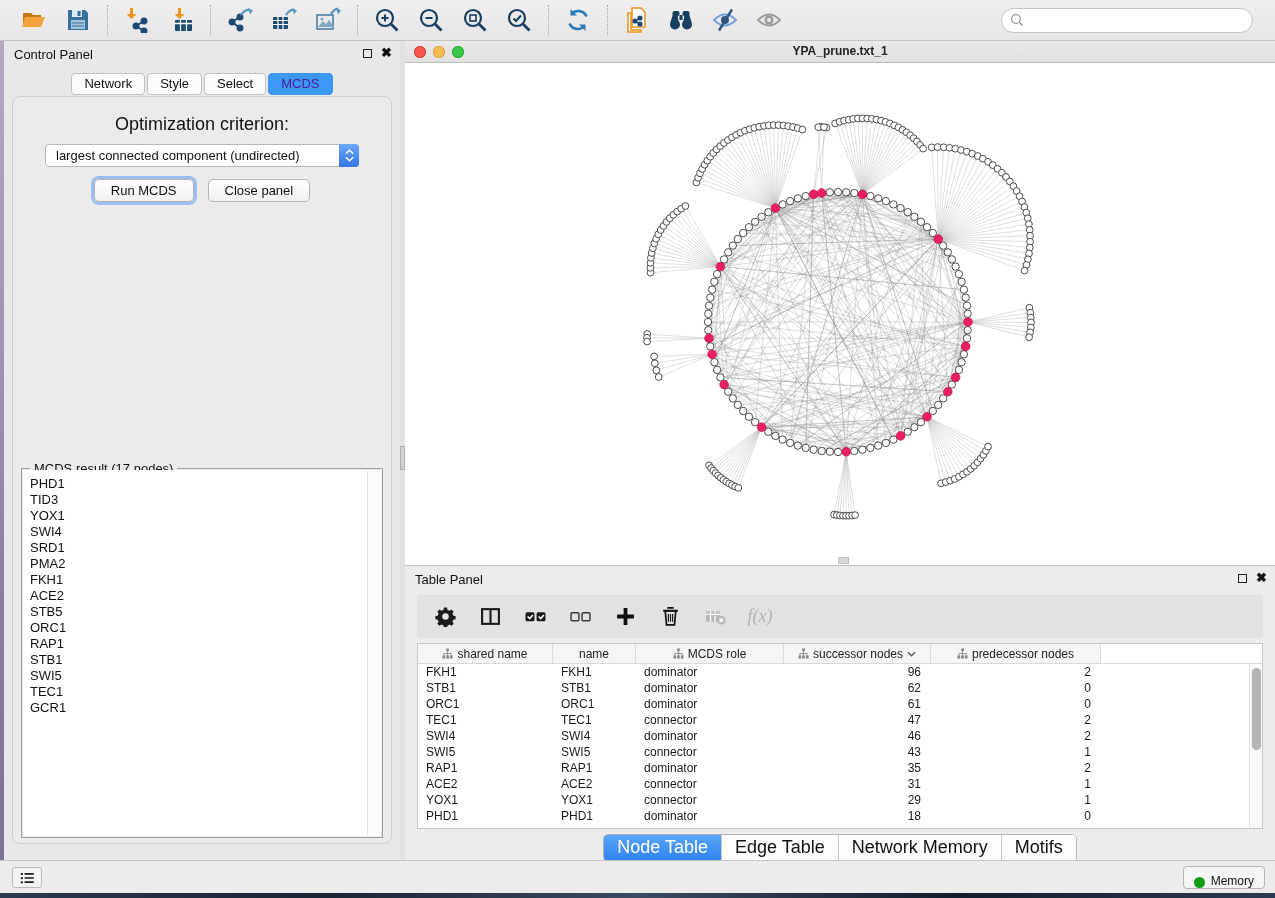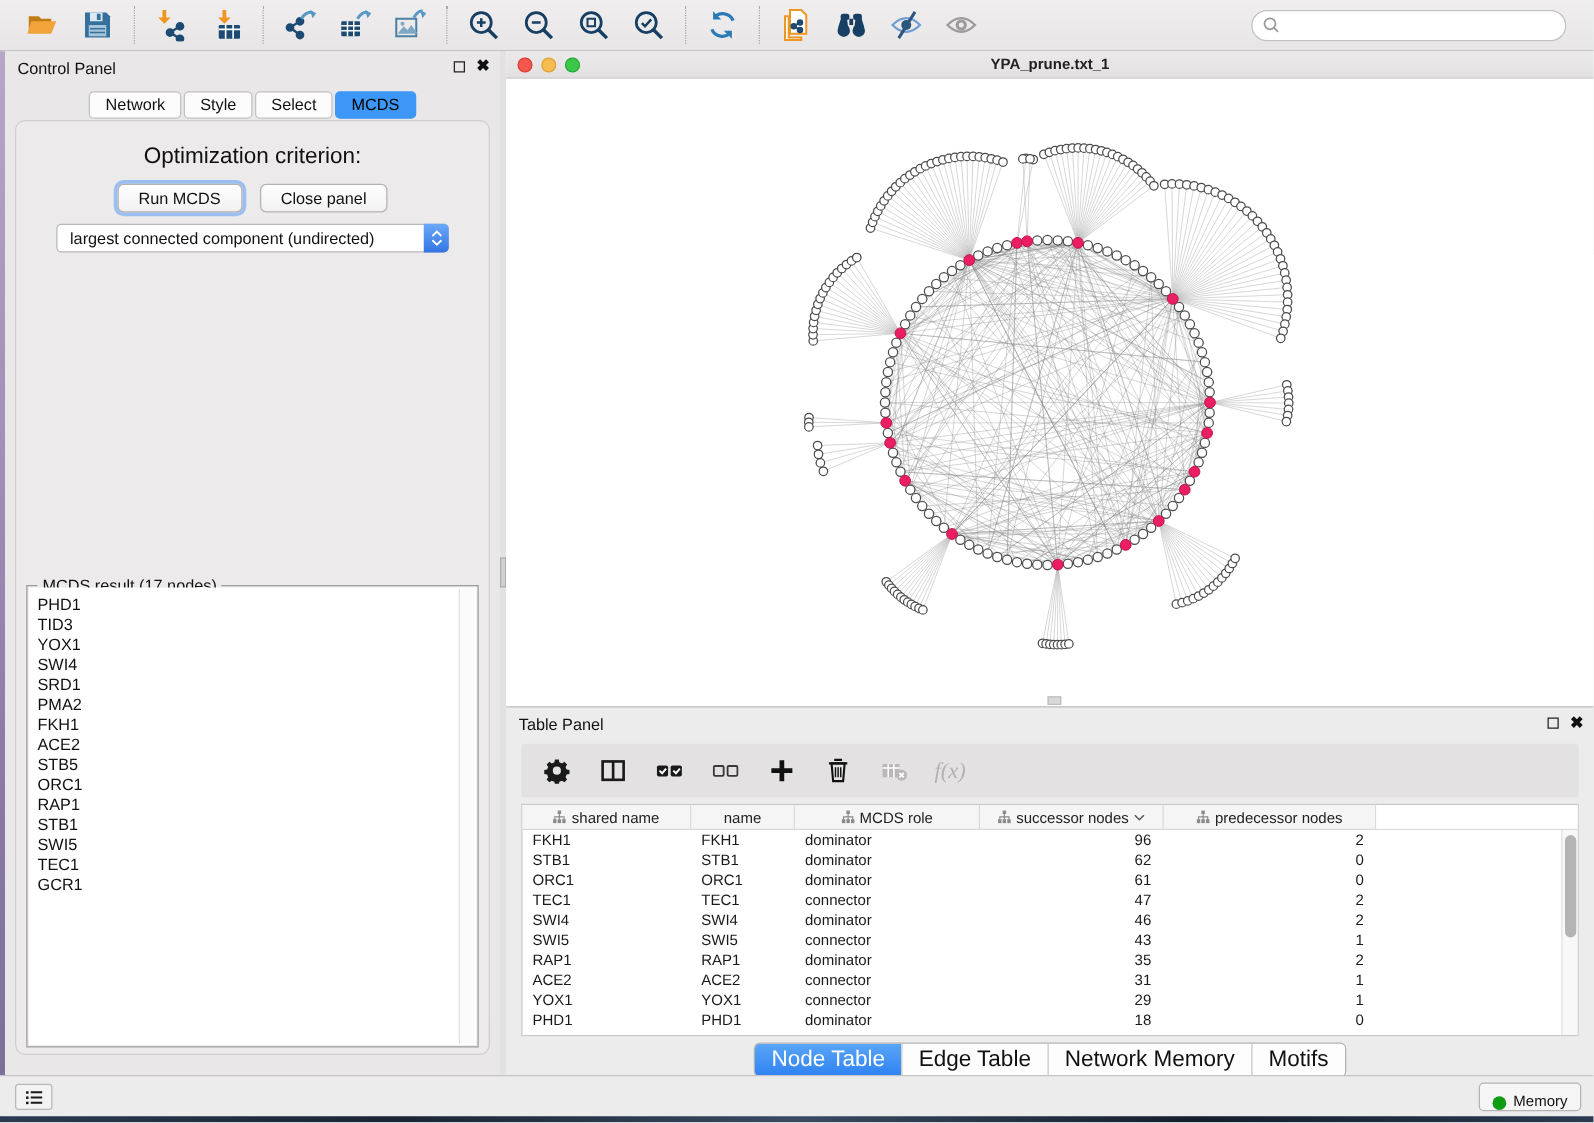--- a/index.html
+++ b/index.html
@@ -27,21 +27,21 @@
 
   
   #control-panel { position:absolute; left:4px; top:41px; width:396px; height:819px; background:#e9e7e7; }
   .panel-head { position:relative; height:28px; padding:6px 10px 0 10px; font-size:13px; color:#111; }
   .panel-icons { position:absolute; right:8px; top:7px; display:flex; gap:9px; align-items:center; }
   .float-glyph { width:9px; height:9px; border:1.5px solid #222; display:inline-block; }
   .close-glyph { font-size:13px; font-weight:700; color:#111; line-height:10px; }
   #cp-tabs { position:absolute; left:0; top:32px; width:396px; display:flex; justify-content:center; }
   .cp-tab { padding:2px 12px 3px 12px; font-size:13px; color:#111; background:#fcfcfc;
     border:1px solid #c2c0c0; border-radius:4px; margin:0 1px; }
-  .cp-tab.active { background:#3d97f6; border-color:#3d97f6; color:#000000; }
+  .cp-tab.active { background:#3d97f6; border-color:#3d97f6; color:#4c1d95; }
   #cp-body { position:absolute; left:8px; top:55px; width:380px; height:748px;
     background:#eceaea; border:1px solid #cfcdcd; border-radius:8px; }
   #opt-label { text-align:center; margin-top:17px; font-size:18px; color:#111; }
   #opt-select { position:relative; width:314px; height:23px; margin:9px auto 0 auto; background:#fff;
     border:1px solid #b9b7b7; border-radius:4px; font-size:13px; color:#111; line-height:21px; padding-left:10px; }
   .select-stepper { position:absolute; right:-1px; top:-1px; width:20px; height:23px; border-radius:0 4px 4px 0;
     background:linear-gradient(#6aa9f8,#3374e4); display:flex; flex-direction:column; align-items:center; justify-content:center; gap:1px; }
   .select-stepper svg { width:9px; height:6px; }
   #cp-buttons { display:flex; justify-content:center; gap:14px; margin-top:12px; }
   .mac-btn { height:23px; padding:0 16px; background:linear-gradient(#ffffff,#f2f1f1); border:1px solid #b4b2b2;
@@ -303,34 +303,34 @@
       </span>
     </div>
     <div id="cp-tabs">
         <div class="cp-tab">Network</div>
         <div class="cp-tab">Style</div>
         <div class="cp-tab">Select</div>
         <div class="cp-tab active">MCDS</div>
       </div>
     <div id="cp-body">
       <div id="opt-label">Optimization criterion:</div>
-      <div id="cp-buttons">
-        <button class="mac-btn focused">Run MCDS</button>
-        <button class="mac-btn">Close panel</button>
-      </div>
       <div id="opt-select">
         <span>largest connected component (undirected)</span>
         <span class="select-stepper">
           <svg viewBox="0 0 10 6">
               <path d="M1 5l4-4 4 4" fill="none" stroke="#fff" stroke-width="1.6"></path>
             </svg>
           <svg viewBox="0 0 10 6">
               <path d="M1 1l4 4 4-4" fill="none" stroke="#fff" stroke-width="1.6"></path>
             </svg>
         </span>
+      </div>
+      <div id="cp-buttons">
+        <button class="mac-btn focused">Run MCDS</button>
+        <button class="mac-btn">Close panel</button>
       </div>
       <div id="group-box">
         <div id="group-legend">MCDS result (17 nodes)</div>
         <div id="mcds-list">
           <div id="mcds-list-items">
               <div class="mcds-item">PHD1</div>
               <div class="mcds-item">TID3</div>
               <div class="mcds-item">YOX1</div>
               <div class="mcds-item">SWI4</div>
               <div class="mcds-item">SRD1</div>

